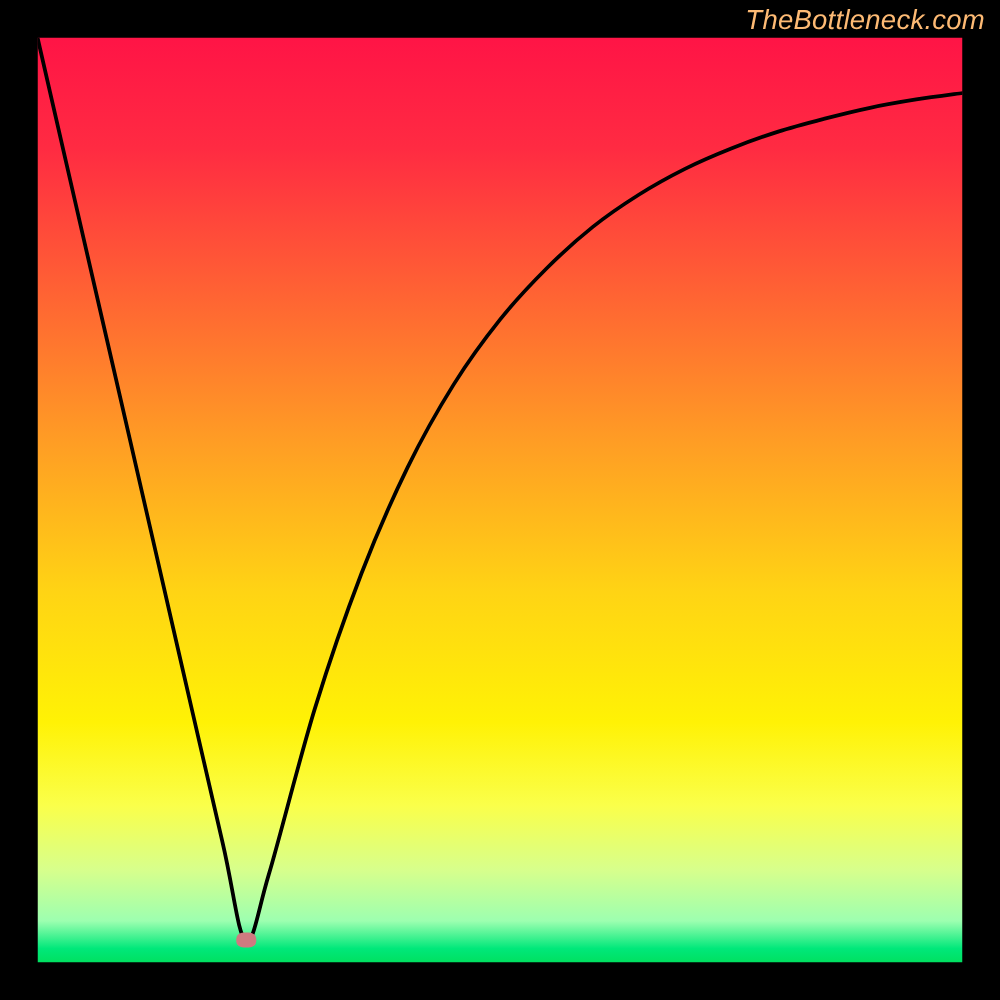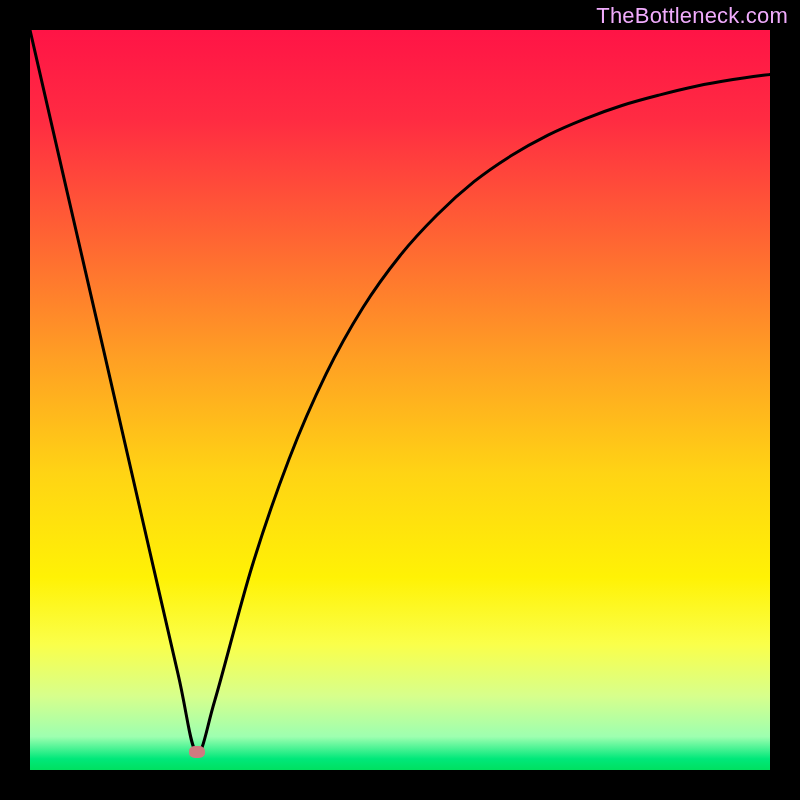--- a/index.html
+++ b/index.html
@@ -35,24 +35,25 @@
     position: absolute;
     left: 0;
     top: 0;
     width: 100%;
     height: 100%;
   }
   .watermark {
     position: absolute;
     top: 3px;
     right: 12px;
-    color: #f0abfc;
+    color: #fdba74;
     font-size: 22px;
     font-weight: 500;
     letter-spacing: 0.2px;
+    font-style: italic;
   }
   svg.curve {
     position: absolute;
     left: 0;
     top: 0;
     width: 740px;
     height: 740px;
   }
   .marker {
     position: absolute;

